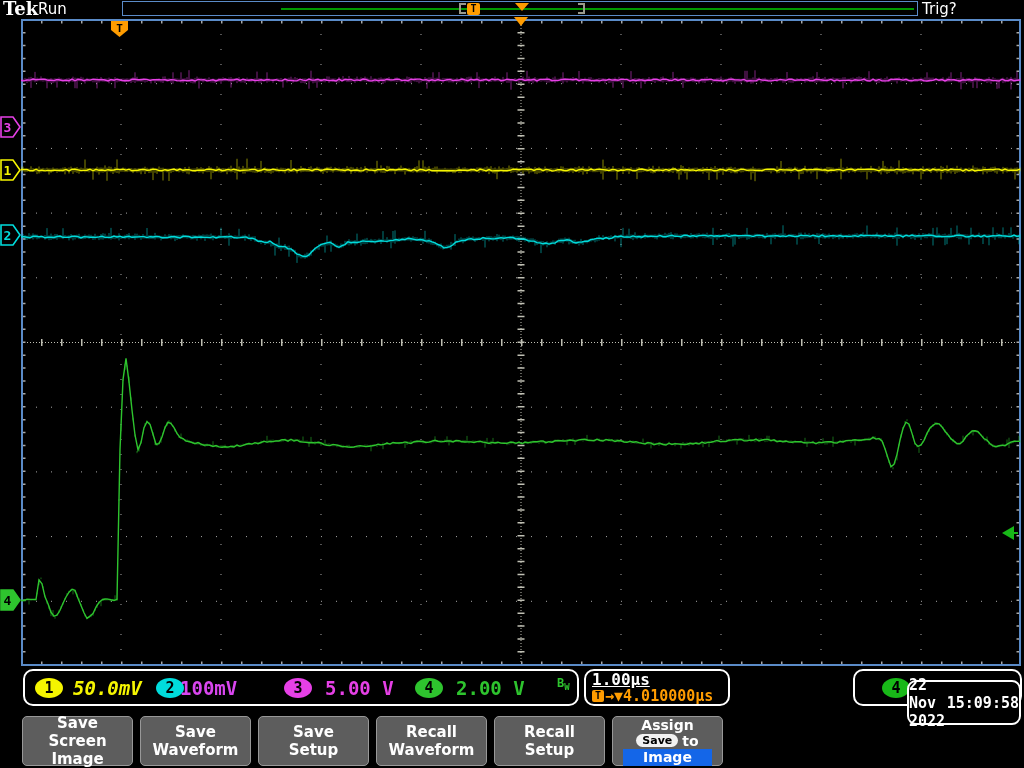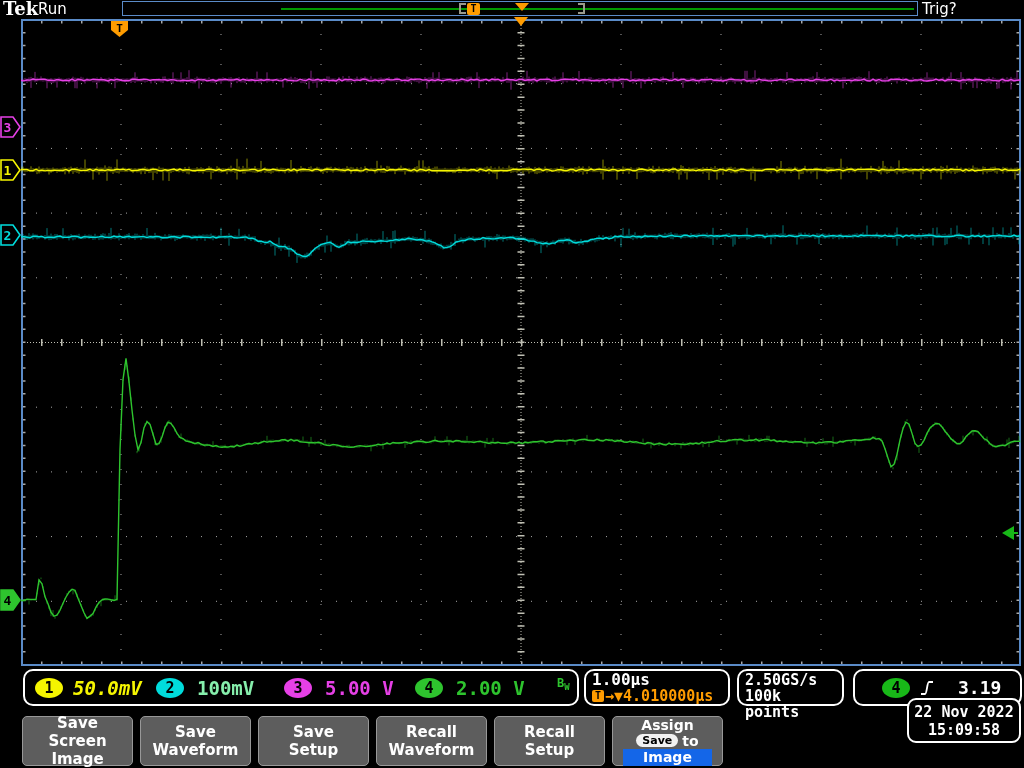--- a/index.html
+++ b/index.html
@@ -35,21 +35,21 @@
             font-family:"DejaVu Sans Mono",monospace;font-weight:bold;}
   .rbox{position:absolute;top:3px;height:37px;background:#000;border:2px solid #fff;
         border-radius:10px;box-sizing:border-box;}
   .ch-box{left:23px;width:556px;}
   .ch-badge{position:absolute;top:7px;width:28px;height:20px;border-radius:50%;
             color:#000;font-size:15px;line-height:20px;text-align:center;}
   .ch-scale{position:absolute;top:6px;font-size:19px;}
   .bw-ind{position:absolute;left:532px;top:5px;color:#2ec42e;font-size:12px;}
   .bw-ind sub{font-size:9px;}
   .tb-box{left:584px;width:146px;padding:1px 0 0 6px;}
-  .tb-scale{color:#fff;font-size:16px;line-height:16px;}
+  .tb-scale{color:#fff;font-size:16px;line-height:16px;text-decoration:underline;}
   .tb-delay{color:#ff9c00;font-size:15px;line-height:16px;display:flex;align-items:center;}
   .delay-t{display:inline-block;width:12px;height:12px;background:#ff9c00;color:#000;
            font-size:10px;line-height:12px;text-align:center;border-radius:2px;margin-right:1px;}
   .sr-box{left:737px;width:107px;padding:1px 0 0 6px;color:#fff;font-size:15px;line-height:16px;}
   .trig-box{left:853px;width:169px;}
   .trig-badge{position:absolute;left:27px;top:7px;width:28px;height:20px;border-radius:50%;
               background:#18b818;color:#000;font-size:15px;line-height:20px;text-align:center;}
   .slope-icon{position:absolute;left:64px;top:8px;}
   .trig-level{position:absolute;left:103px;top:6px;color:#fff;font-size:18px;}
   
@@ -57,24 +57,24 @@
   .mbtn{position:absolute;top:2px;width:111px;height:50px;background:#5d5d5d;
         border:1px solid #989898;border-radius:5px;box-sizing:border-box;
         display:flex;flex-direction:column;align-items:center;justify-content:center;
         color:#fff;font-weight:bold;font-size:15px;line-height:18px;text-align:center;cursor:pointer;}
   .mbtn .row{display:flex;align-items:center;gap:4px;}
   .save-pill{background:#f2f2f2;color:#000;border-radius:8px;font-size:11px;line-height:13px;
              padding:0 6px;font-weight:bold;}
   .target-hl{background:#1466e8;padding:0 20px;line-height:17px;}
   .assign-btn{font-size:14px;line-height:16px;}
   
-  #datetime-box{position:absolute;left:907px;top:698px;width:114px;height:45px;background:#000;
+  #datetime-box{position:absolute;left:907px;top:680px;width:114px;height:45px;background:#000;
                 border:2px solid #fff;border-radius:9px;box-sizing:border-box;
                 color:#fff;font-family:"DejaVu Sans Mono",monospace;font-weight:bold;font-size:15px;
-                display:flex;flex-direction:column;align-items:center;justify-content:center;line-height:18px;}
+                display:flex;flex-direction:row;align-items:center;justify-content:center;line-height:18px;}
 </style>
 </head>
 <body>
 
 <div id="screen">
 
   <div id="topbar">
     <span class="tek-logo">Tek</span>
     <span class="run-status">Run</span>
     <div class="acq-bar">
@@ -157,37 +157,33 @@
         <polygon points="12,0 0,7 12,14" fill="#18b818"></polygon>
         <rect x="12" y="6" width="4" height="2" fill="#18b818"></rect>
       </svg>
     </div>
 
   <div id="readouts">
     <div class="rbox ch-box">
       <div class="ch-badge" style="left: 10px; background: rgb(245, 245, 0);">1</div>
       <div class="ch-scale" style="left: 48px; color: rgb(245, 245, 0); font-style: italic;">50.0mV</div>
       <div class="ch-badge" style="left: 131px; background: rgb(0, 220, 220);">2</div>
-      <div class="ch-scale" style="left: 172px; color: #86efac;">100mV</div>
+      <div class="ch-scale" style="left: 155px; color: #d946ef;">100mV</div>
       <div class="ch-badge" style="left: 259px; background: rgb(230, 64, 230);">3</div>
       <div class="ch-scale" style="left: 300px; color: rgb(230, 64, 230);">5.00 V</div>
       <div class="ch-badge" style="left: 390px; background: rgb(46, 196, 46);">4</div>
       <div class="ch-scale" style="left: 431px; color: rgb(46, 196, 46);">2.00 V</div>
       <div class="bw-ind"><span>B</span><sub>W</sub></div>
     </div>
     <div class="rbox tb-box">
       <div class="tb-scale">1.00µs</div>
       <div class="tb-delay">
         <span class="delay-t">T</span>
         <span>→▼4.010000µs</span>
       </div>
-    </div>
-    <div class="rbox sr-box">
-      <div>2.50GS/s</div>
-      <div>100k points</div>
     </div>
     <div class="rbox trig-box">
       <div class="trig-badge">4</div>
       <svg class="slope-icon" width="16" height="18">
         <path d="M2,15 H6 C8,15 8,3 10,3 H14" stroke="#fff" stroke-width="1.8" fill="none"></path>
       </svg>
       <div class="trig-level">3.19 V</div>
     </div>
   </div>
 

